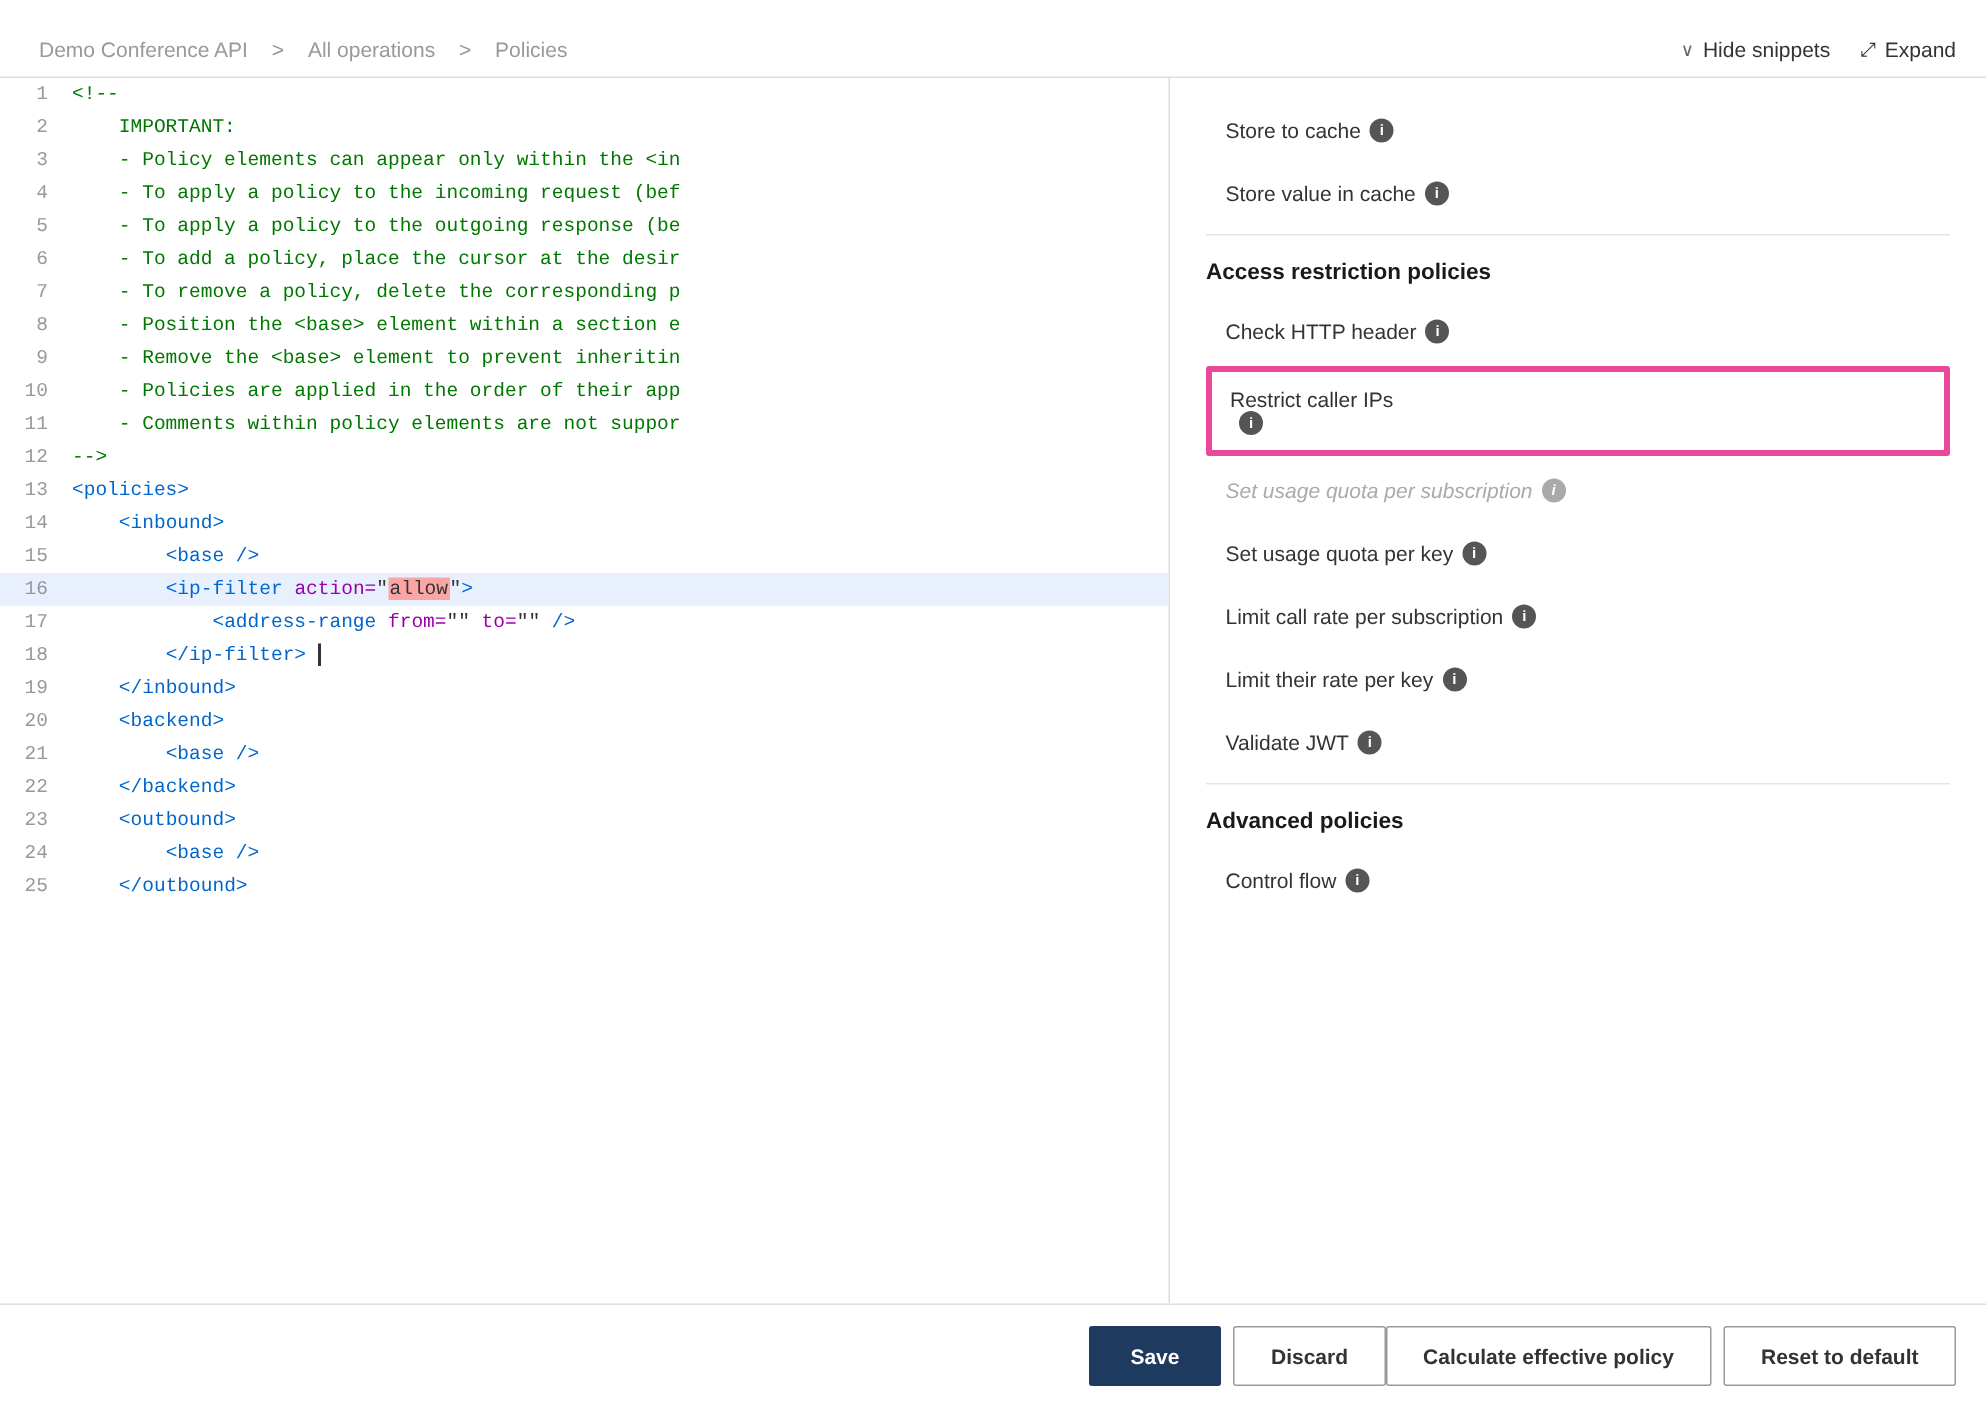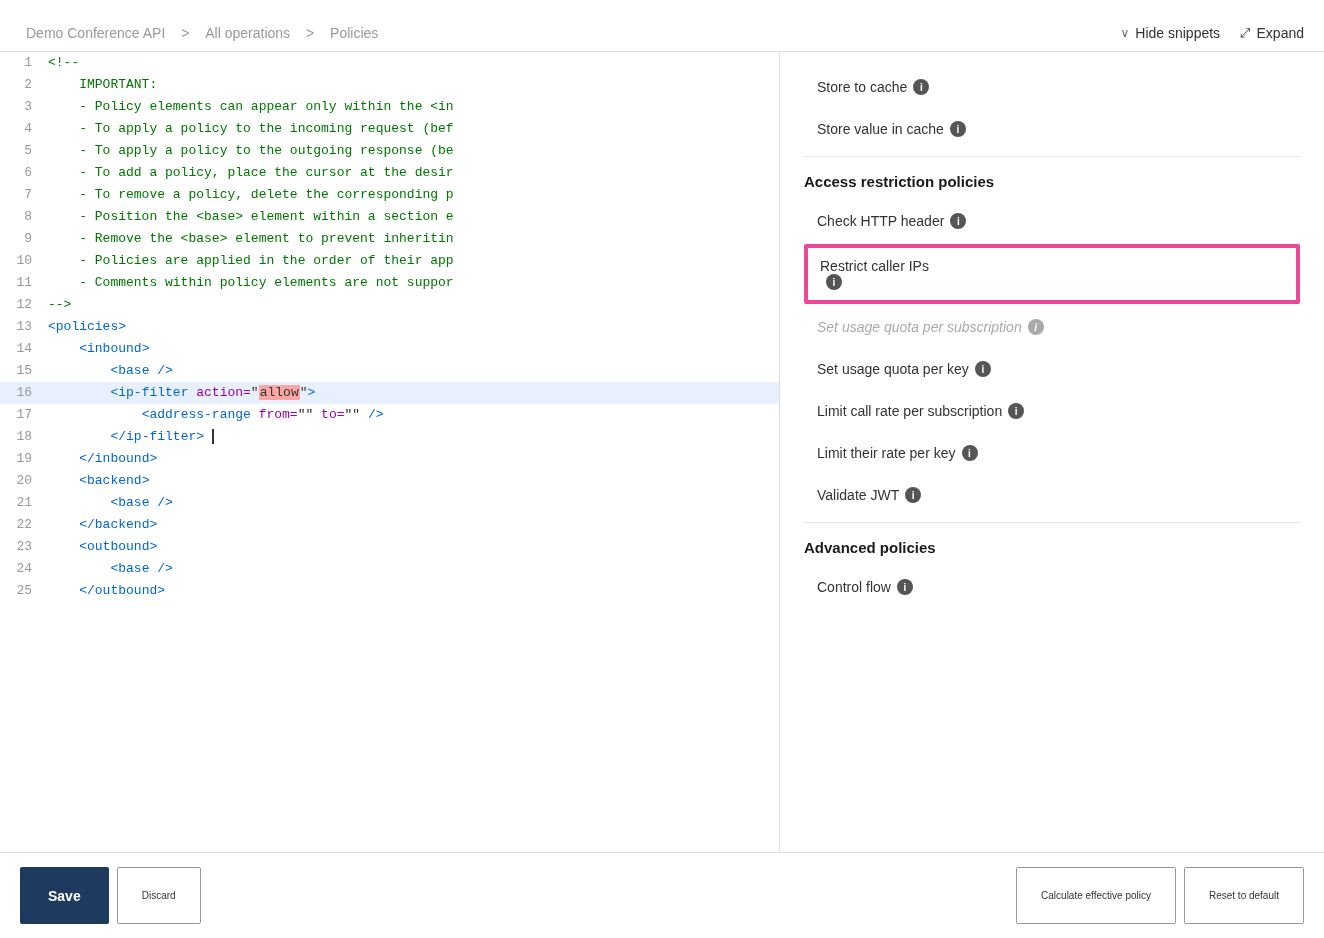--- a/index.html
+++ b/index.html
@@ -149,21 +149,21 @@
     .divider {
       border: none;
       border-top: 1px solid #e5e5e5;
       margin: 8px 0;
     }
 
     
     .bottom-bar {
       display: flex;
       align-items: center;
-      justify-content: space-between;
+      justify-content: flex-end;
       padding: 14px 20px;
       border-top: 1px solid #ddd;
       background: #fff;
       min-height: 62px;
     }
     .bottom-left {
       display: flex;
       gap: 8px;
     }
     .bottom-right {
@@ -177,24 +177,25 @@
       padding: 10px 28px;
       font-size: 14px;
       font-weight: 600;
       cursor: pointer;
       border-radius: 2px;
     }
     .btn-secondary {
       background: #fff;
       color: #333;
       border: 1px solid #999;
-      padding: 22px 24px;
-      font-size: 10px;
+      padding: 11px 24px;
+      font-size: 14px;
       cursor: pointer;
       border-radius: 2px;
+      font-weight: bold;
     }
 
     .cursor-blink {
       border-right: 2px solid #333;
       animation: blink 1s step-end infinite;
     }
     @keyframes blink {
       0%, 100% { border-color: #333; }
       50% { border-color: transparent; }
     }

